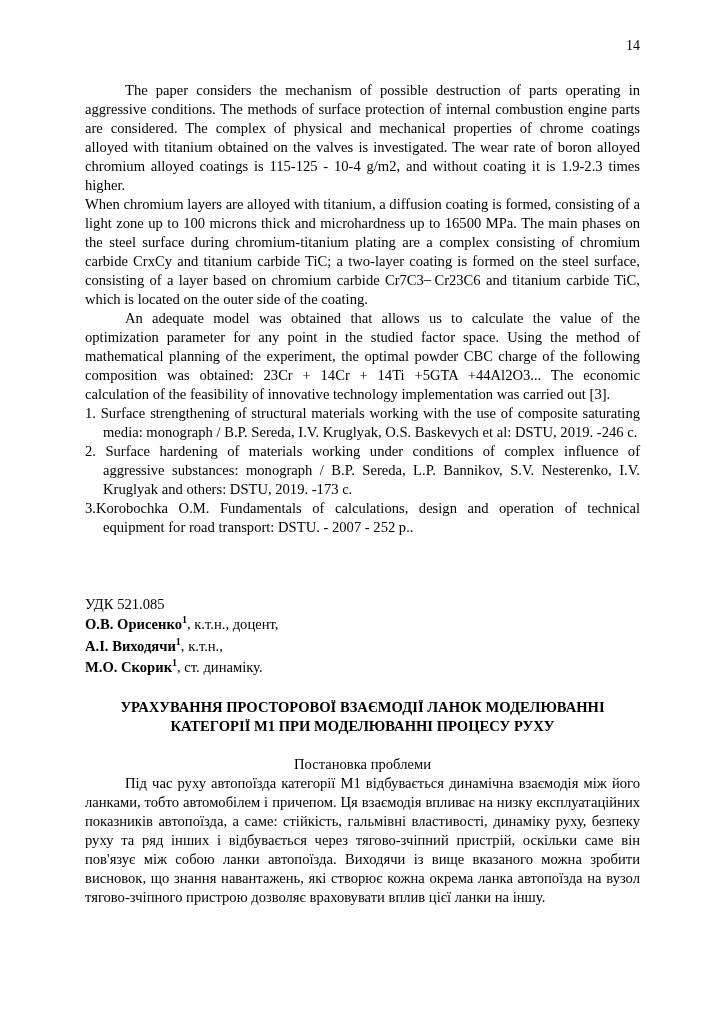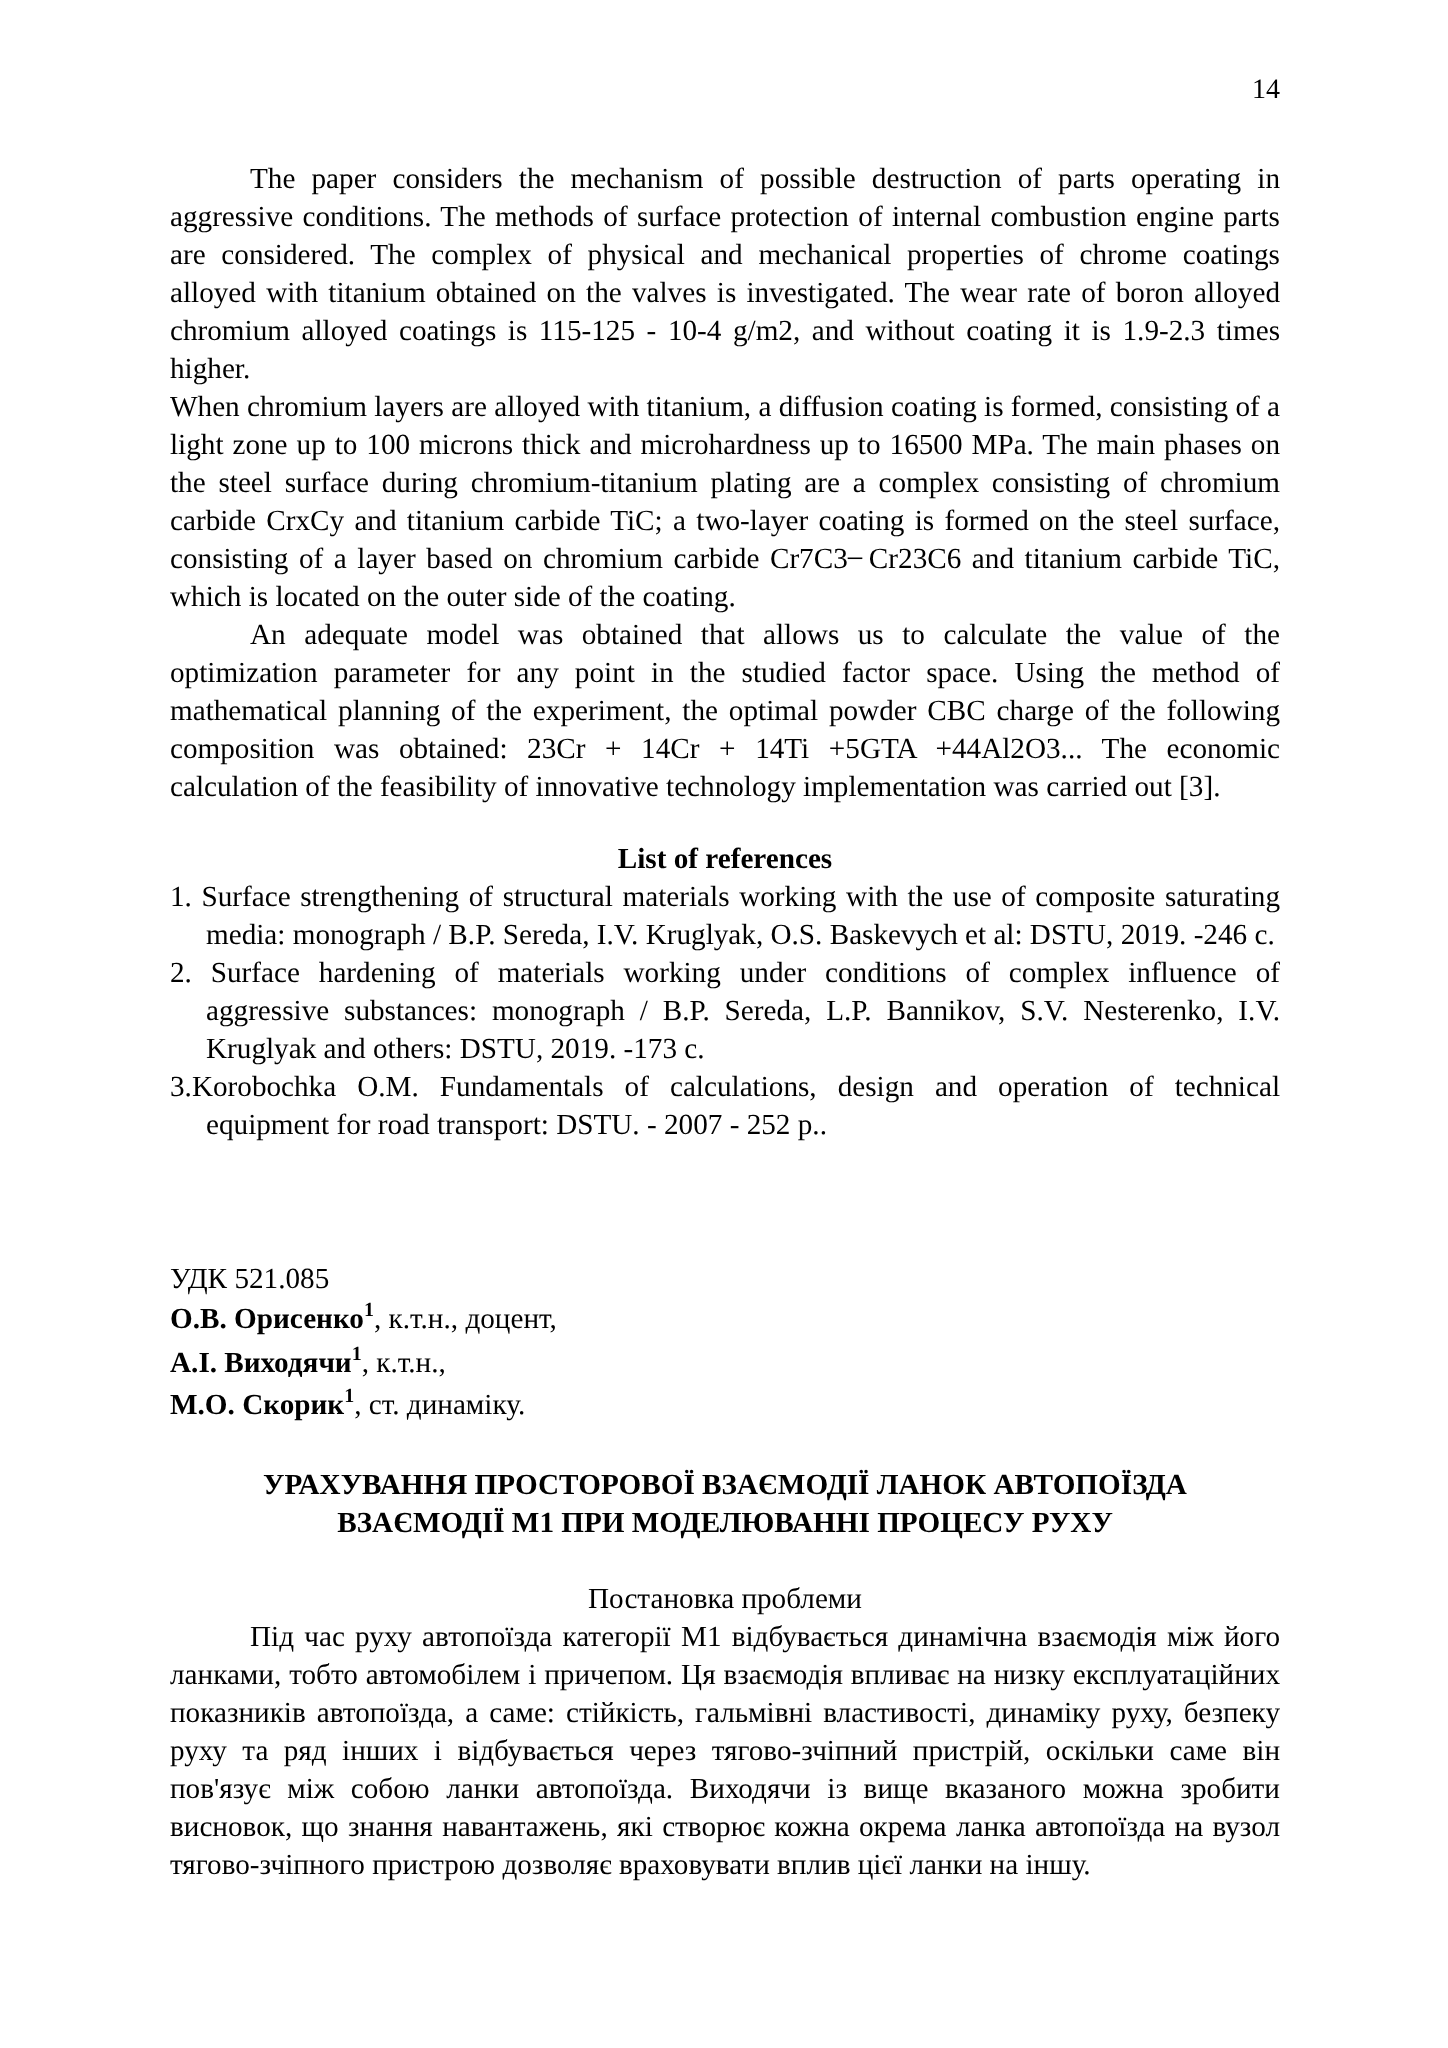--- a/index.html
+++ b/index.html
@@ -59,39 +59,38 @@
 <div class="page">
 
   <div class="page-number">14</div>
 
   <div>
     <p class="body-par ind">The paper considers the mechanism of possible destruction of parts operating in aggressive conditions. The methods of surface protection of internal combustion engine parts are considered. The complex of physical and mechanical properties of chrome coatings alloyed with titanium obtained on the valves is investigated. The wear rate of boron alloyed chromium alloyed coatings is 115-125 - 10-4 g/m2, and without coating it is 1.9-2.3 times higher.</p>
     <p class="body-par">When chromium layers are alloyed with titanium, a diffusion coating is formed, consisting of a light zone up to 100 microns thick and microhardness up to 16500 MPa. The main phases on the steel surface during chromium-titanium plating are a complex consisting of chromium carbide CrxCy and titanium carbide TiC; a two-layer coating is formed on the steel surface, consisting of a layer based on chromium carbide Cr7C3 ̶ Cr23C6 and titanium carbide TiC, which is located on the outer side of the coating.</p>
     <p class="body-par ind">An adequate model was obtained that allows us to calculate the value of the optimization parameter for any point in the studied factor space. Using the method of mathematical planning of the experiment, the optimal powder CBC charge of the following composition was obtained: 23Cr + 14Cr + 14Ti +5GTA +44Al2O3... The economic calculation of the feasibility of innovative technology implementation was carried out [3].</p>
   </div>
 
-  <div class="refs-heading">List of references</div>
 
   <div class="ref-list">
     <div class="ref-item">1. Surface strengthening of structural materials working with the use of composite saturating media: monograph / B.P. Sereda, I.V. Kruglyak, O.S. Baskevych et al: DSTU, 2019. -246 с.</div>
     <div class="ref-item">2. Surface hardening of materials working under conditions of complex influence of aggressive substances: monograph / B.P. Sereda, L.P. Bannikov, S.V. Nesterenko, I.V. Kruglyak and others: DSTU, 2019. -173 с.</div>
     <div class="ref-item">3.Korobochka O.M. Fundamentals of calculations, design and operation of technical equipment for road transport: DSTU. - 2007 - 252 р..</div>
   </div>
 
   <div class="udk-block">УДК 521.085</div>
 
   <div class="authors">
     <div><span class="author-name">О.В. Орисенко</span><sup>1</sup><span>, к.т.н., доцент,</span></div>
     <div><span class="author-name">А.І. Виходячи</span><sup>1</sup><span>, к.т.н.,</span></div>
     <div><span class="author-name">М.О. Скорик</span><sup>1</sup><span>, ст. динаміку.</span></div>
   </div>
 
 
   <div class="article-title">
-    <div>УРАХУВАННЯ ПРОСТОРОВОЇ ВЗАЄМОДІЇ ЛАНОК АВТОПОЇЗДА</div>
-    <div>ВЗАЄМОДІЇ М1 ПРИ МОДЕЛЮВАННІ ПРОЦЕСУ РУХУ</div>
+    <div>УРАХУВАННЯ ПРОСТОРОВОЇ ВЗАЄМОДІЇ ЛАНОК МОДЕЛЮВАННІ</div>
+    <div>КАТЕГОРІЇ М1 ПРИ МОДЕЛЮВАННІ ПРОЦЕСУ РУХУ</div>
   </div>
 
   <div class="section-heading">Постановка проблеми</div>
 
   <p class="body-par ind">Під час руху автопоїзда категорії М1 відбувається динамічна взаємодія між його ланками, тобто автомобілем і причепом. Ця взаємодія впливає на низку експлуатаційних показників автопоїзда, а саме: стійкість, гальмівні властивості, динаміку руху, безпеку руху та ряд інших і відбувається через тягово-зчіпний пристрій, оскільки саме він пов'язує між собою ланки автопоїзда. Виходячи із вище вказаного можна зробити висновок, що знання навантажень, які створює кожна окрема ланка автопоїзда на вузол тягово-зчіпного пристрою дозволяє враховувати вплив цієї ланки на іншу.</p>
 
 </div>
 
 </body></html>

